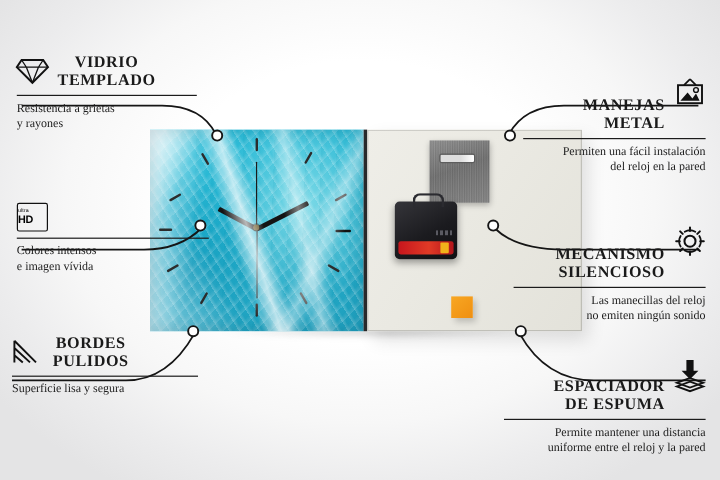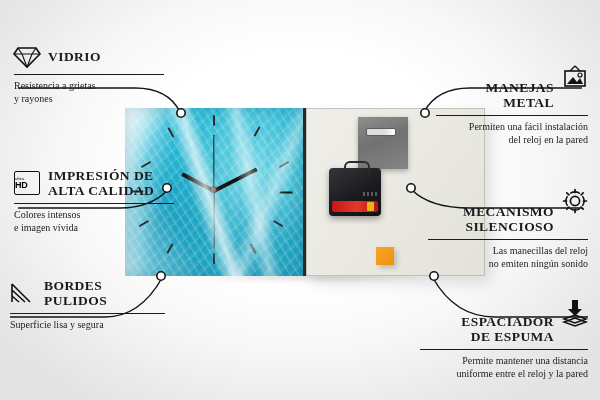--- a/index.html
+++ b/index.html
@@ -72,21 +72,21 @@
   }
   .shadow{
     position:absolute;left:132px;top:272px;width:352px;height:16px;
     background:radial-gradient(ellipse 50% 50% at 50% 30%, rgba(80,80,80,.22) 0%, rgba(80,80,80,0) 72%);
     filter:blur(2px);
   }
   
   .feat{position:absolute;}
   .feat .hrow{display:flex;align-items:center;gap:8px;}
   .feat.right .hrow{flex-direction:row;justify-content:flex-end;}
-  .ttl{font-size:13.5px;font-weight:700;color:#1a1a1a;letter-spacing:.45px;line-height:1.13;font-variant:small-caps;text-transform:uppercase;}
+  .ttl{font-size:13.5px;font-weight:700;color:#1a1a1a;letter-spacing:.45px;line-height:1.13;font-variant:small-caps;text-transform:uppercase;text-align:center;}
   .ttl span{display:block;white-space:nowrap;}
   .feat.right .ttl{text-align:right;margin-top:36px;}
   .rule{height:1px;background:#1b1b1b;margin:4px 0 4px 0;}
   .desc{font-size:10px;color:#1c1c1c;line-height:1.3;white-space:nowrap;}
   .feat.right .desc{text-align:right;}
   .ico{width:26px;height:26px;flex:0 0 26px;display:flex;align-items:center;justify-content:center;}
   .hd-box{width:26px;height:22px;border:1.6px solid #111;border-radius:2px;display:flex;flex-direction:column;justify-content:center;line-height:1;}
   .hd-box b{font-size:9px;font-family:"Liberation Sans",sans-serif;letter-spacing:-.2px;}
   .hd-box i{font-size:4.4px;font-style:normal;font-family:"Liberation Sans",sans-serif;letter-spacing:.1px;}
   svg{display:block;overflow:visible;}
@@ -156,40 +156,37 @@
   <div class="feat left" style="left:14px;top:44px;width:150px;">
     <div class="hrow">
       <div class="ico">
         <svg width="26" height="22" viewBox="0 0 26 22">
           <path d="M4 2 L22 2 L26 8 L13 21 L0 8 Z" fill="none" stroke="#111" stroke-width="1.6"></path>
           <path d="M0 8 L26 8 M4 2 L8 8 L13 21 M22 2 L18 8 L13 21 M8 8 L18 8" stroke="#111" stroke-width="1.1" fill="none"></path>
         </svg>
       </div>
       <div class="ttl">
         <span>VIDRIO</span>
+        <span>TEMPLADO</span>
       </div>
     </div>
     <div class="rule"></div>
     <div class="desc">
       <div>Resistencia a grietas</div>
       <div>y rayones</div>
     </div>
   </div>
 
   <div class="feat left" style="left:14px;top:168px;width:160px;">
     <div class="hrow">
       <div class="ico">
         <div class="hd-box">
           <i>ultra</i>
           <b>HD</b>
         </div>
-      </div>
-      <div class="ttl">
-        <span>IMPRESIÓN DE</span>
-        <span>ALTA CALIDAD</span>
       </div>
     </div>
     <div class="rule"></div>
     <div class="desc">
       <div>Colores intensos</div>
       <div>e imagen vívida</div>
     </div>
   </div>
 
   <div class="feat left" style="left:10px;top:278px;width:155px;">

